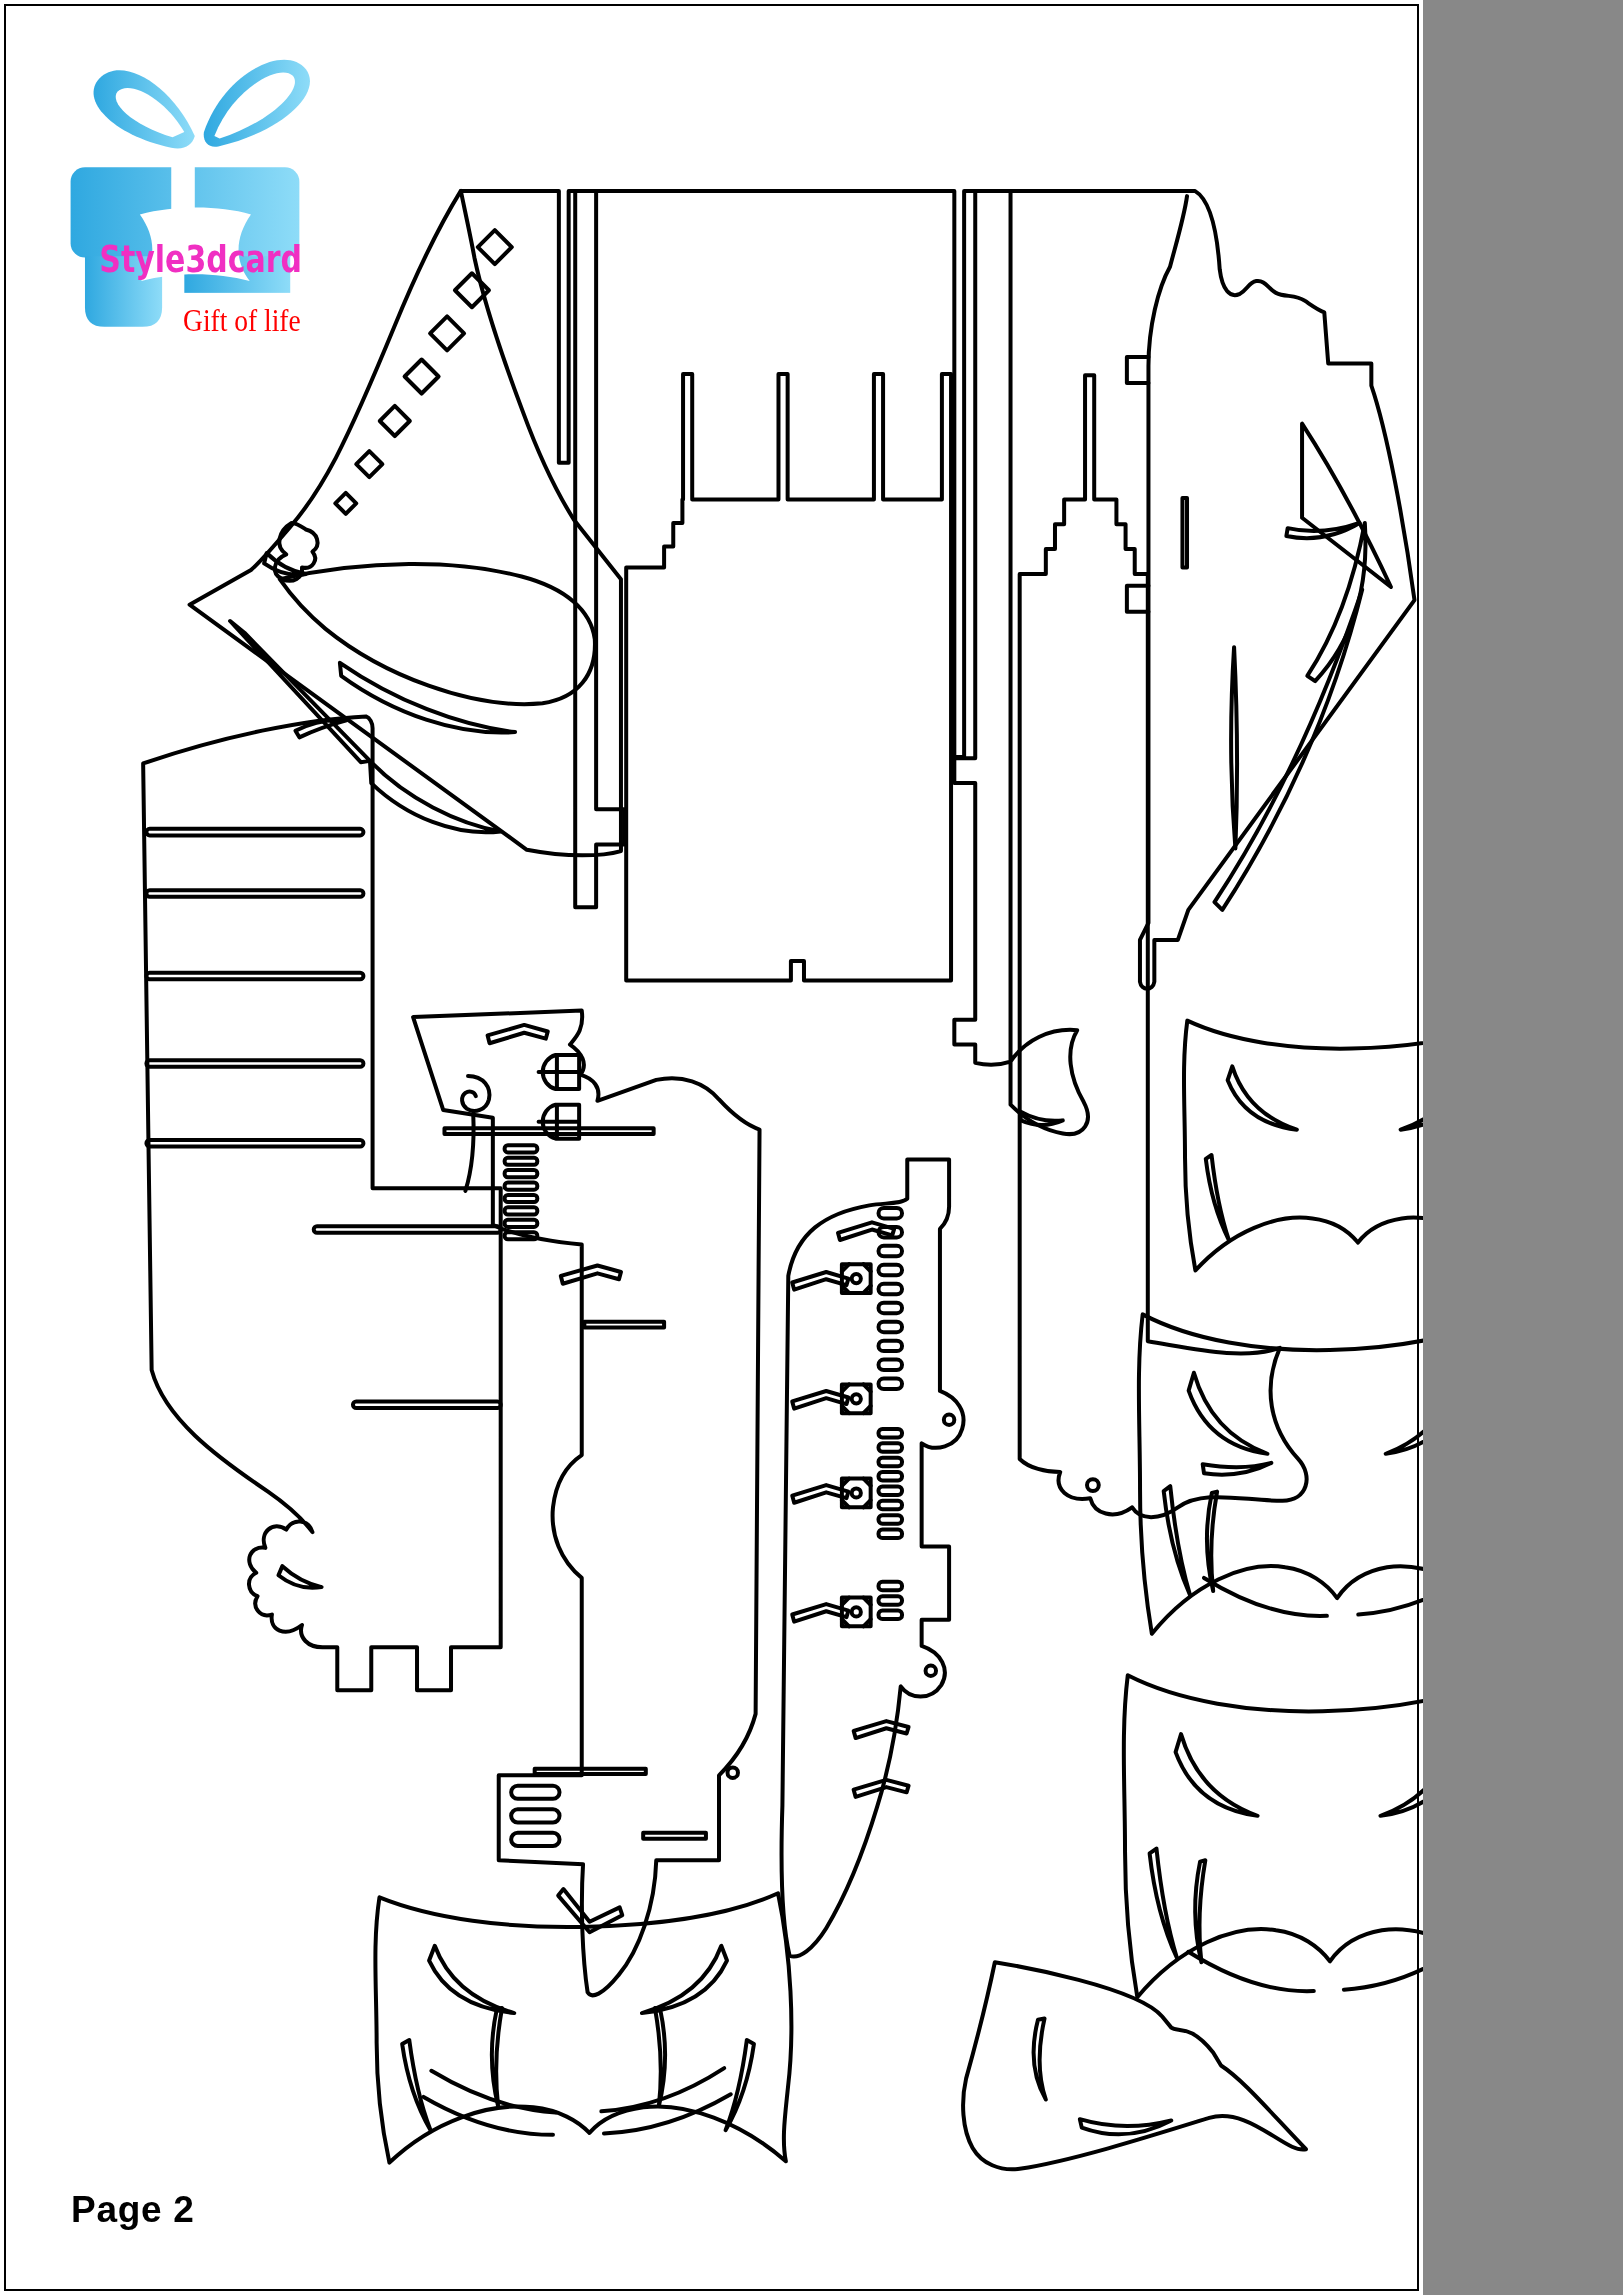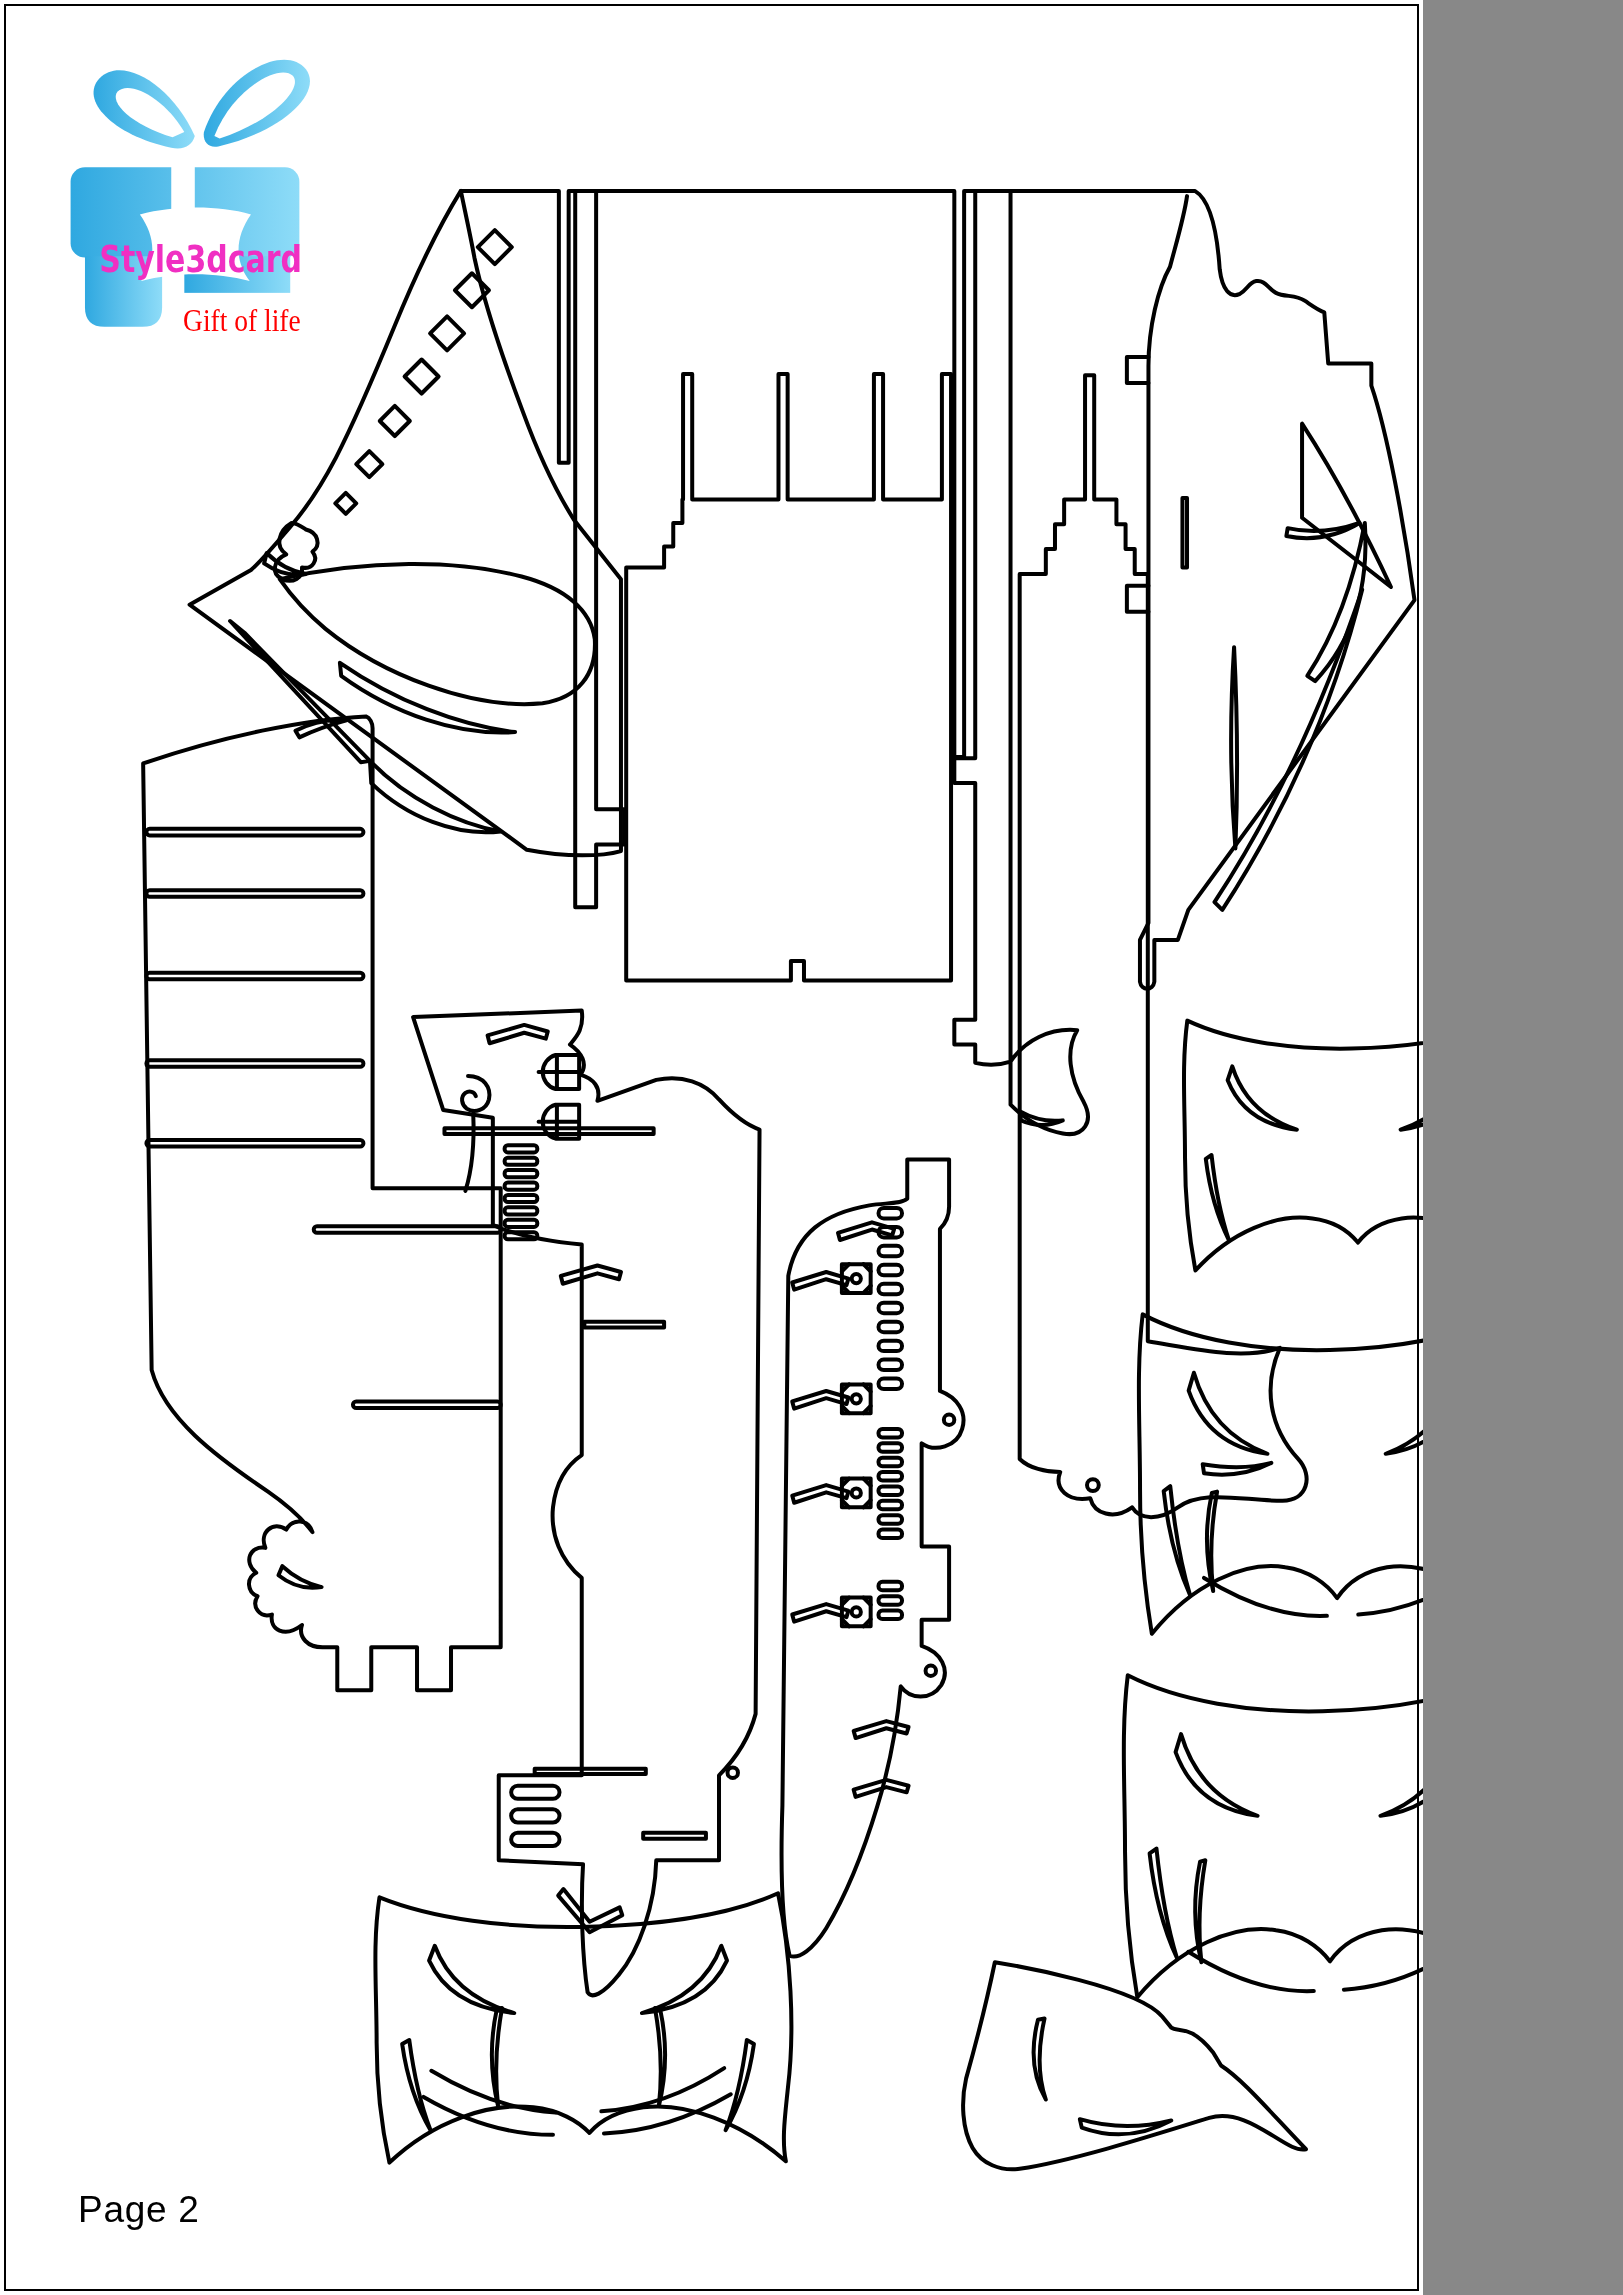--- a/index.html
+++ b/index.html
@@ -6,21 +6,21 @@
     --outline:#000000; --paper:#ffffff; --brand-text:#f02fc2;
     --tagline-text:#ff0000; --box-blue:#2fa8e0; --box-blue-light:#8edcf8;
     --page-text:#000000;
   }
   html,body{margin:0;padding:0;background:#888;}
   .page{position:relative;width:1423px;height:2295px;background:var(--paper);
         font-family:"Liberation Sans",sans-serif;overflow:hidden;}
   .page-border{position:absolute;inset:3.9px;border:2px solid var(--outline);pointer-events:none;}
   svg.sheet{position:absolute;left:0;top:0;width:1623px;height:2295px;}
   .cut{stroke:var(--outline);stroke-width:4;fill:none;stroke-linejoin:round;stroke-linecap:round;vector-effect:non-scaling-stroke;}
-  .page-label{position:absolute;left:78px;top:2189px;font-size:37px;color:var(--page-text);letter-spacing:0.7px;}
+  .page-label{position:absolute;left:71px;top:2189px;font-size:37px;color:var(--page-text);letter-spacing:0.7px;font-weight:bold;}
   .brand{font-family:"DejaVu Sans",sans-serif;font-weight:700;fill:var(--brand-text);font-size:58px;}
   .tagline{font-family:"Liberation Serif",serif;fill:var(--tagline-text);font-size:47px;}
 </style>
 </head>
 <body>
 
 <div class="page">
   <div class="page-border"></div>
 
   <svg class="sheet" viewBox="0 0 2483 3511">

